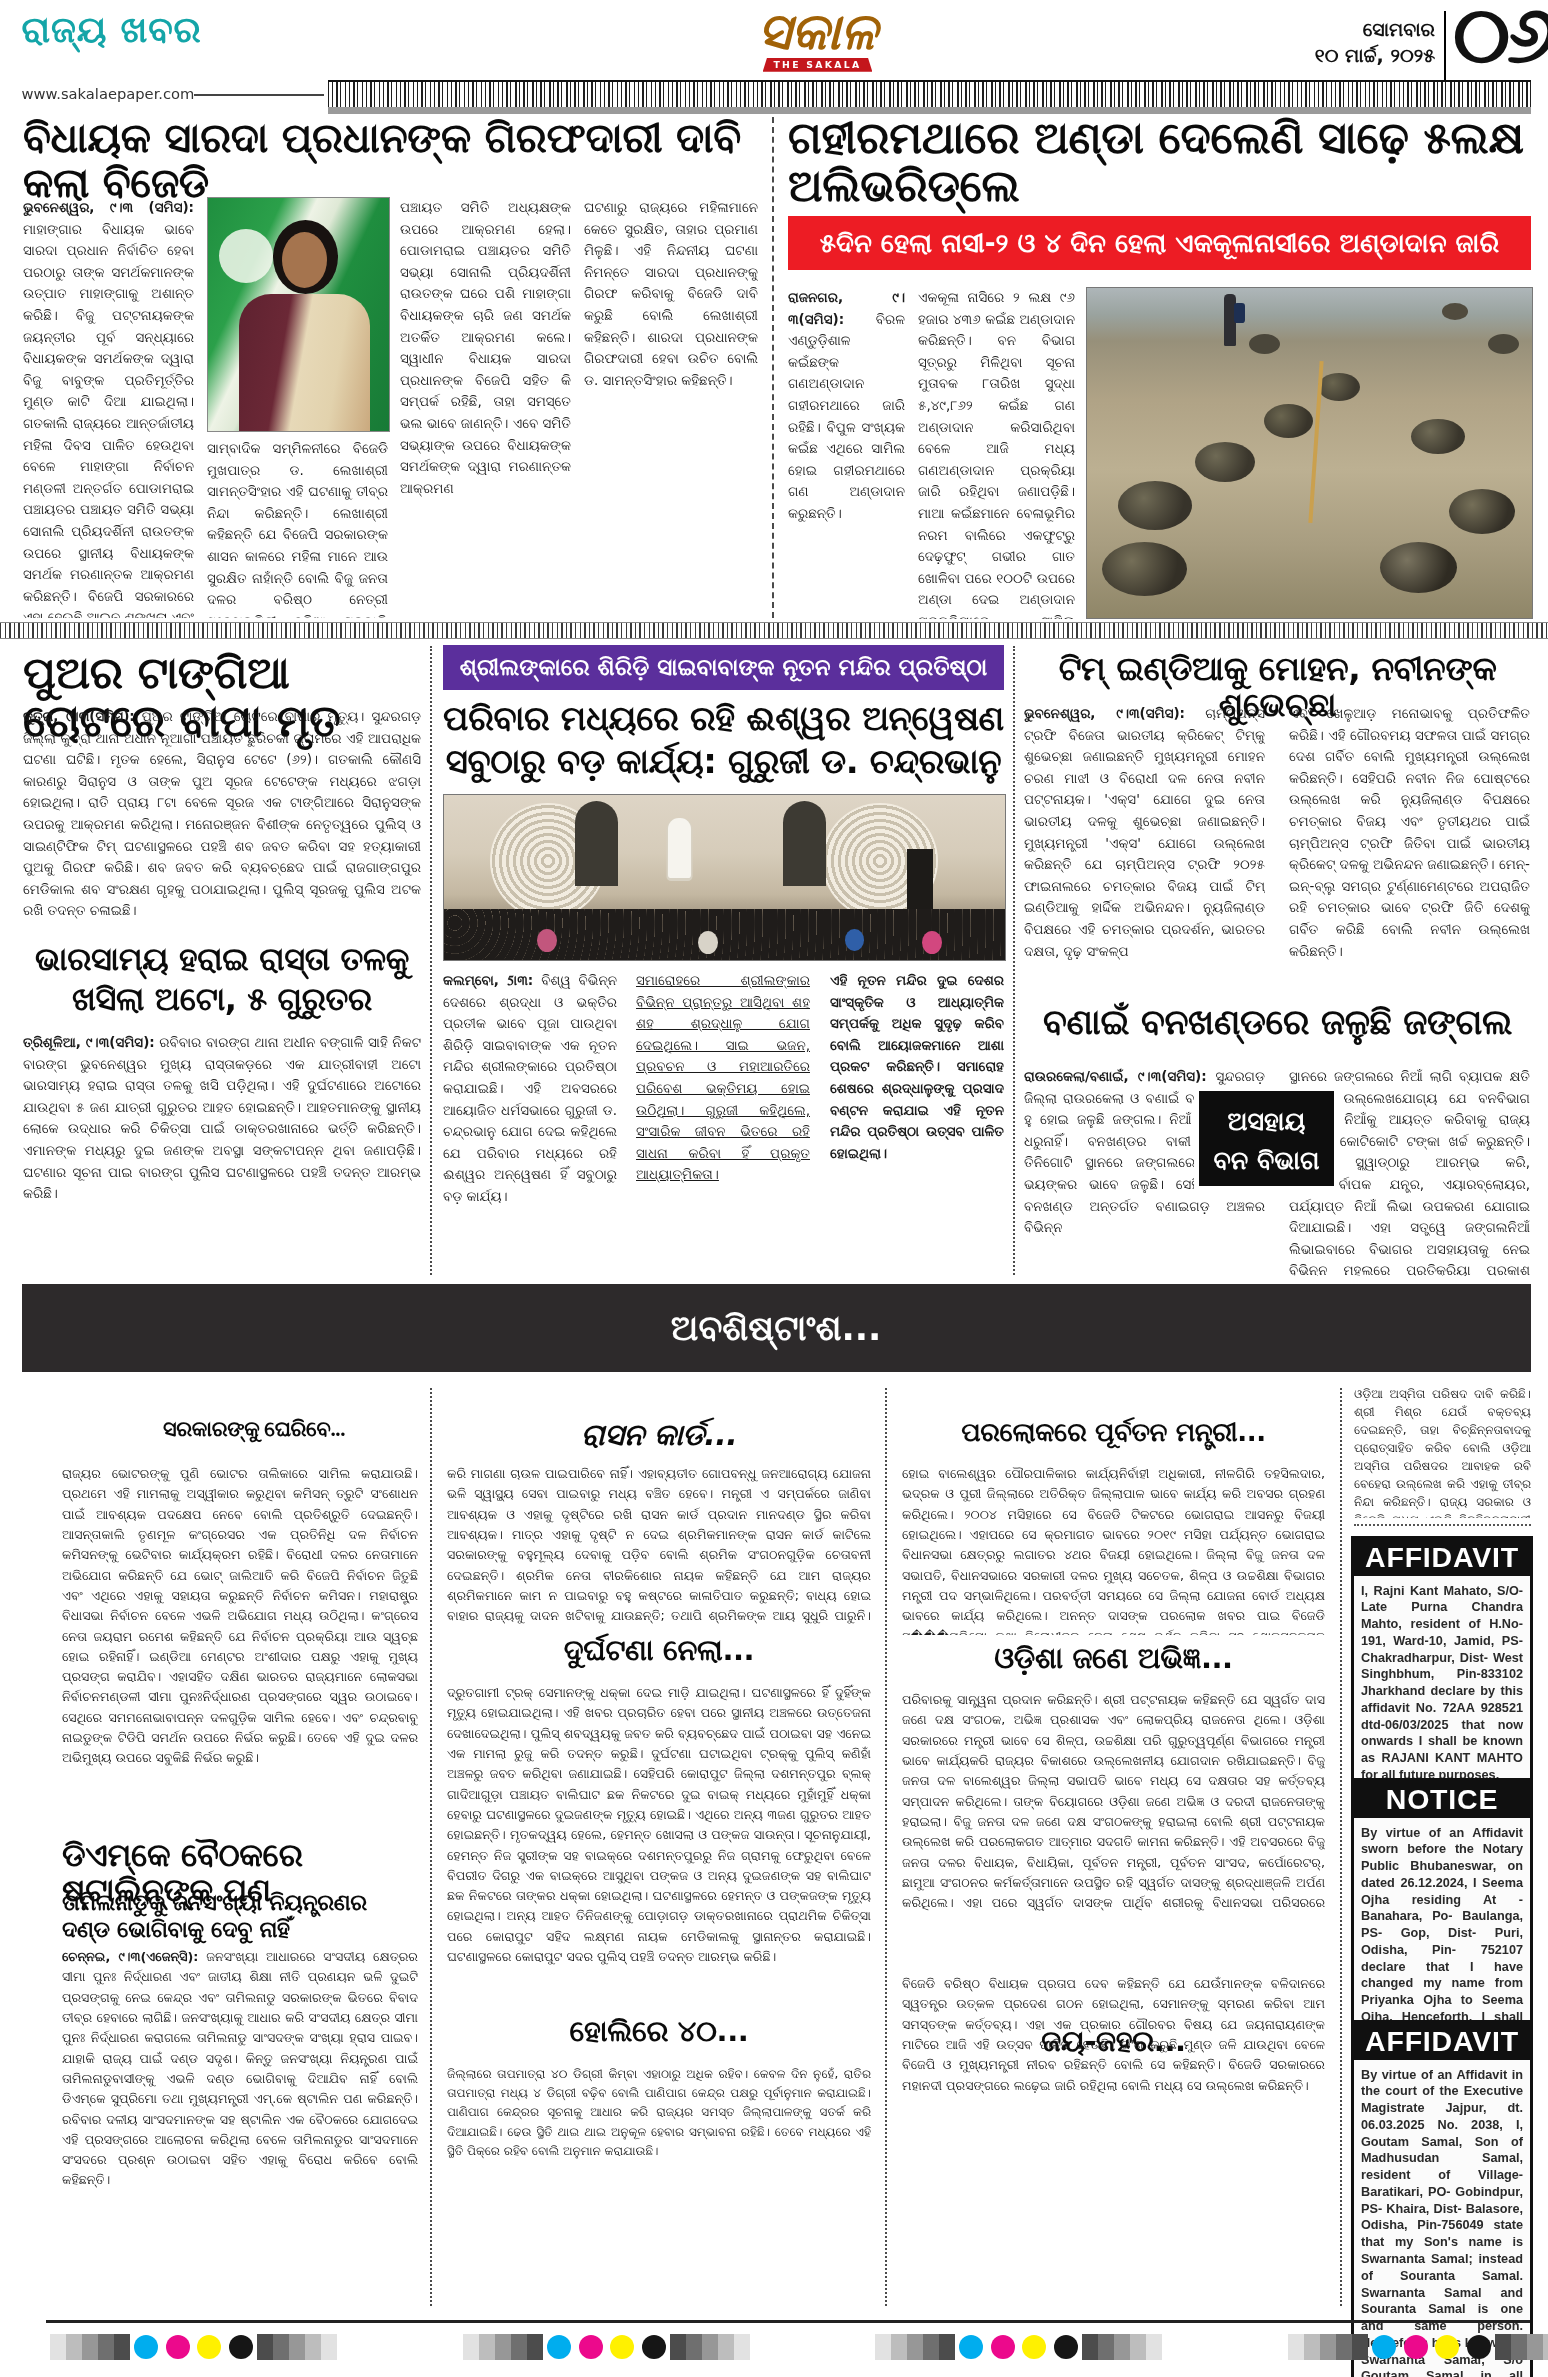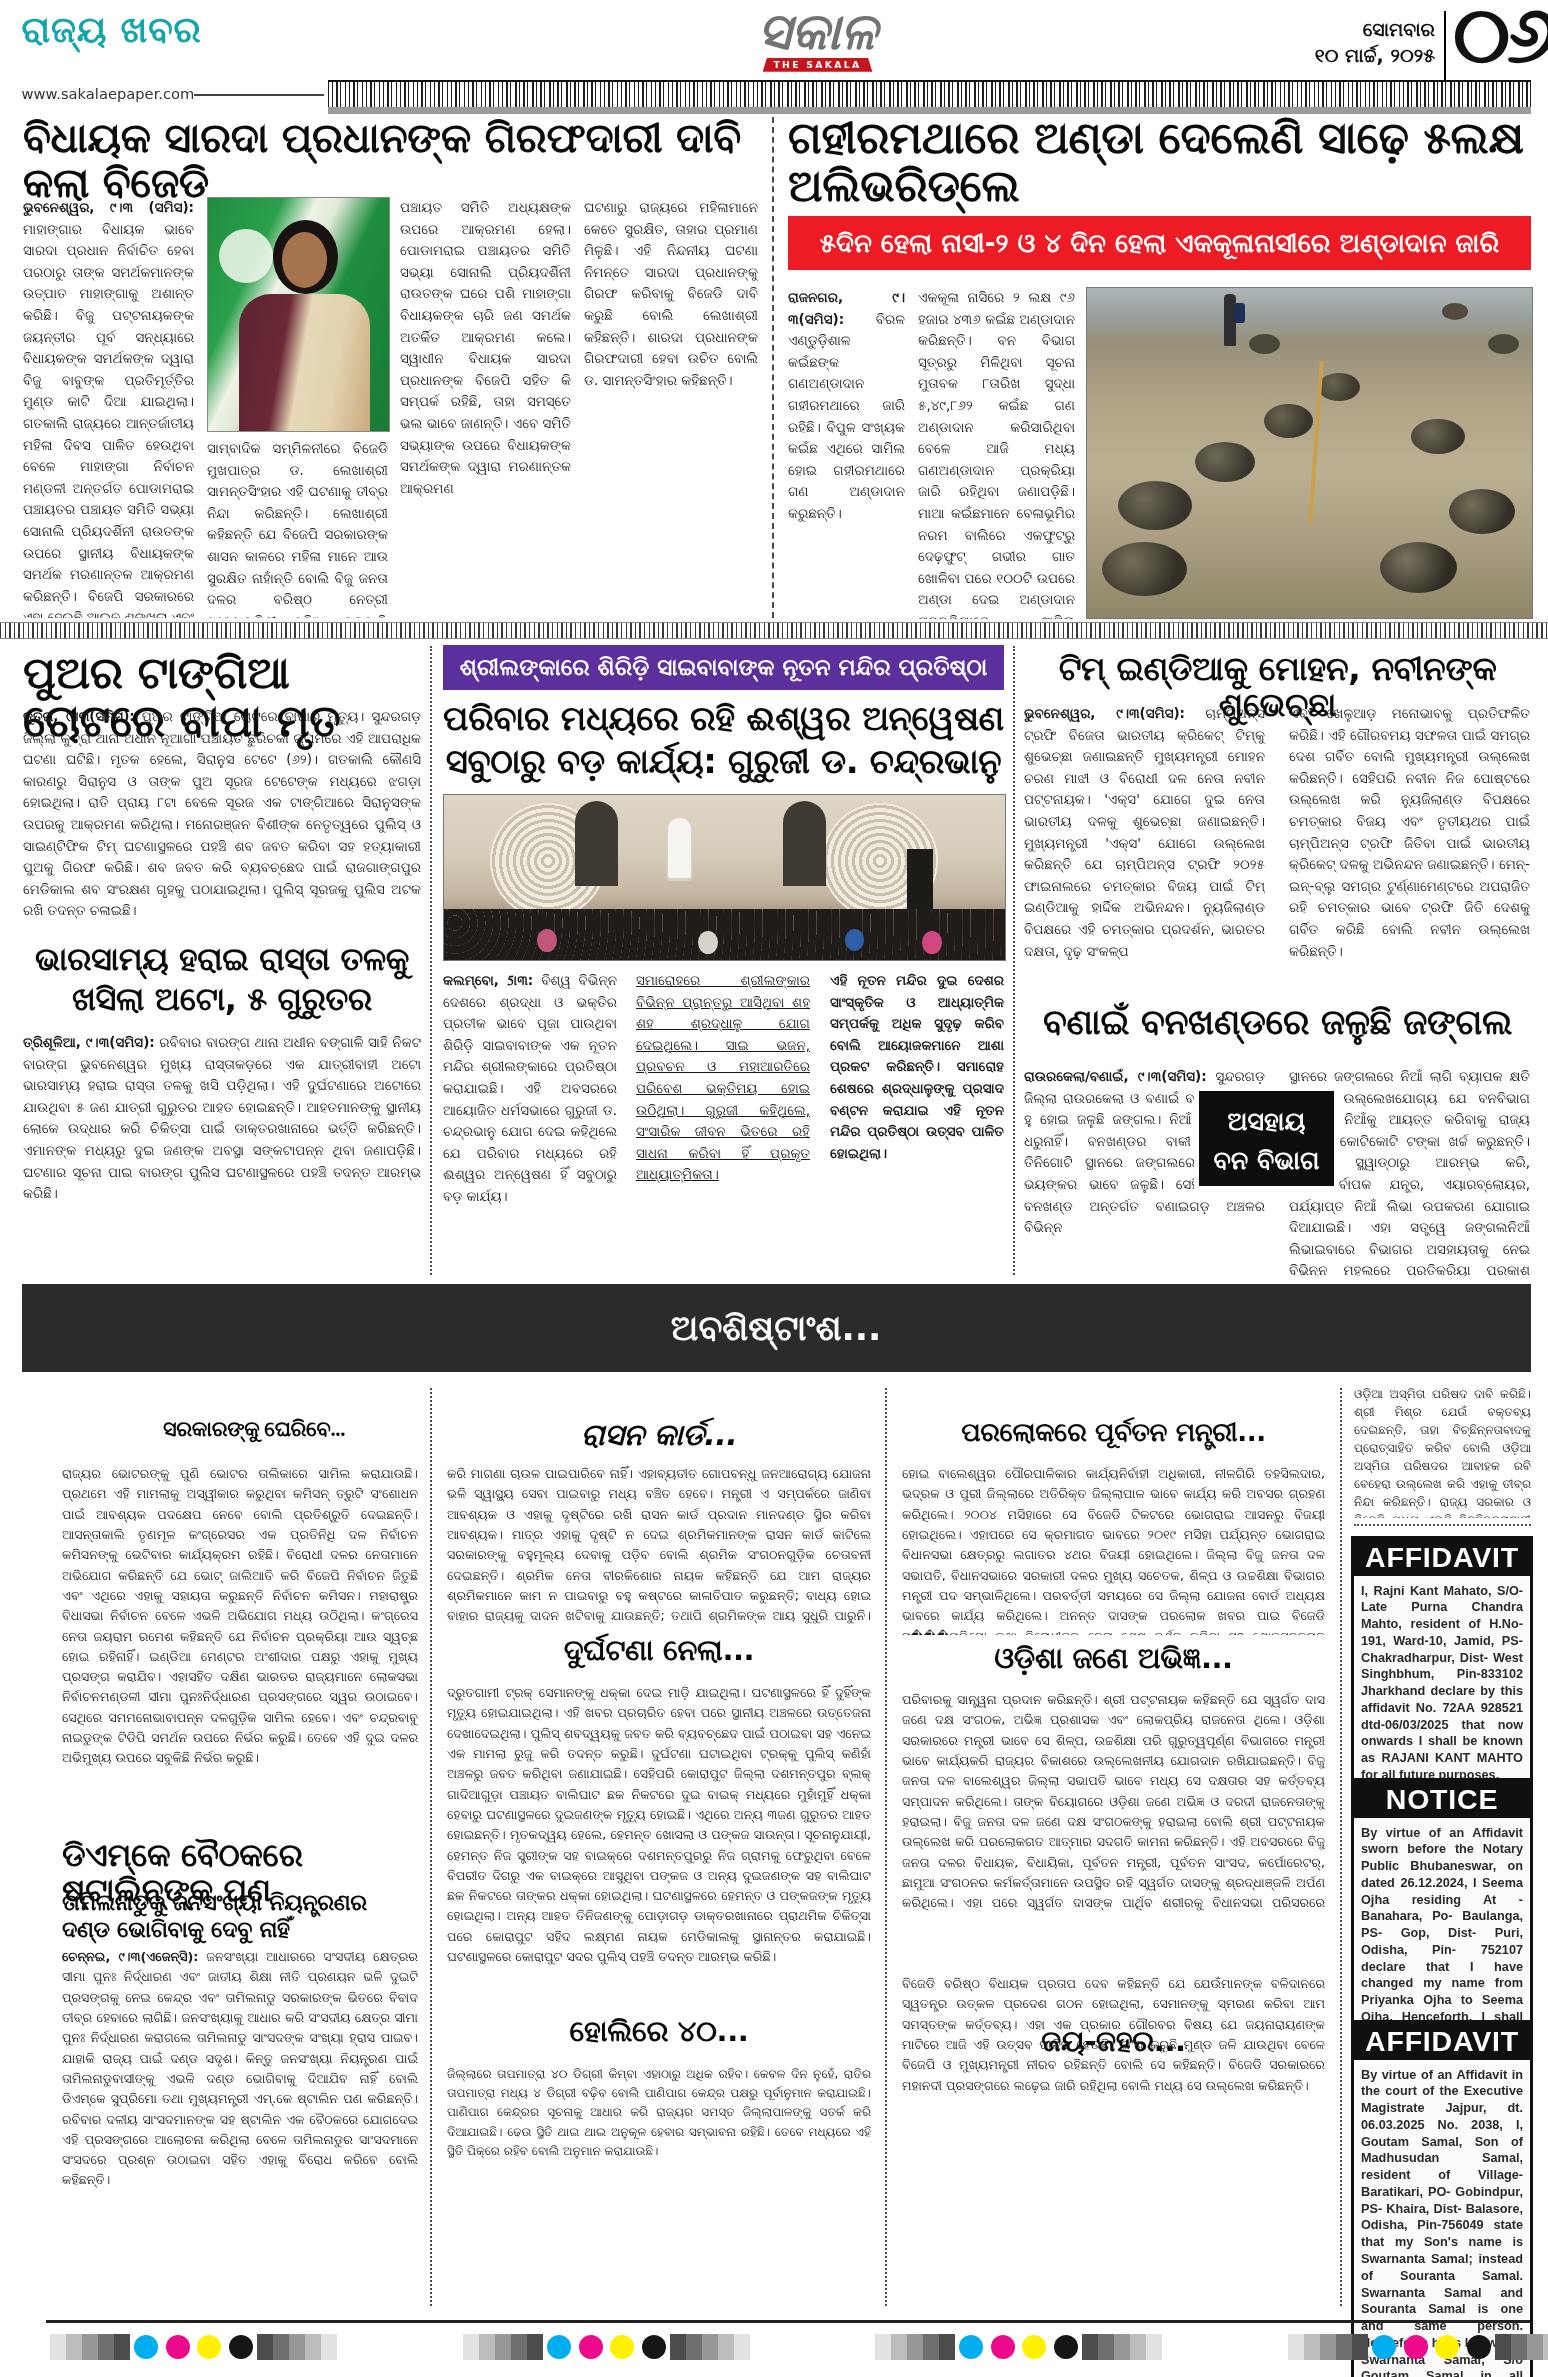--- a/index.html
+++ b/index.html
@@ -36,21 +36,21 @@
   .blob{position:absolute;border-radius:50%;}
 </style>
 </head>
 <body>
 
 <div class="abs" style="left:21.6px;top:9.3px;font-size:36px;font-weight:bold;color:#14a5a8;letter-spacing:0.8px;">ରାଜ୍ୟ ଖବର</div>
 <a class="abs" style="left:21.6px;top:85px;font-size:14.7px;color:#333;text-decoration:none;">www.sakalaepaper.com</a>
 <div class="abs" style="left:194px;top:94px;width:130px;height:1.5px;background:#444;"></div>
 
 <div class="abs" style="left:694px;top:6.2px;width:247px;text-align:center;">
-  <div style="font-size:51px;font-weight:bold;font-style:italic;color:#737373;line-height:1.0;">ସକାଳ</div>
+  <div style="font-size:51px;font-weight:bold;font-style:italic;color:#a16207;line-height:1.0;">ସକାଳ</div>
   <div style="display:inline-block;background:#c4161c;color:#fff;font-size:9.3px;font-weight:bold;letter-spacing:2.3px;padding:1.5px 10.8px;margin-top:-3.1px;clip-path:polygon(4% 0,96% 0,100% 100%,0 100%);">THE SAKALA</div>
 </div>
 
 <div class="abs" style="left:1265px;top:17px;width:170px;text-align:right;line-height:1.35;">
   <div style="font-size:19px;font-weight:bold;">ସୋମବାର</div>
   <div style="font-size:19px;font-weight:bold;">୧୦ ମାର୍ଚ୍ଚ, ୨୦୨୫</div>
 </div>
 <div class="abs" style="left:1444px;top:10.8px;width:2.3px;height:69px;background:#000;"></div>
 <div class="abs" style="left:1453px;top:-10.8px;font-size:79px;font-weight:bold;letter-spacing:-3.1px;">୦୬</div>
 

